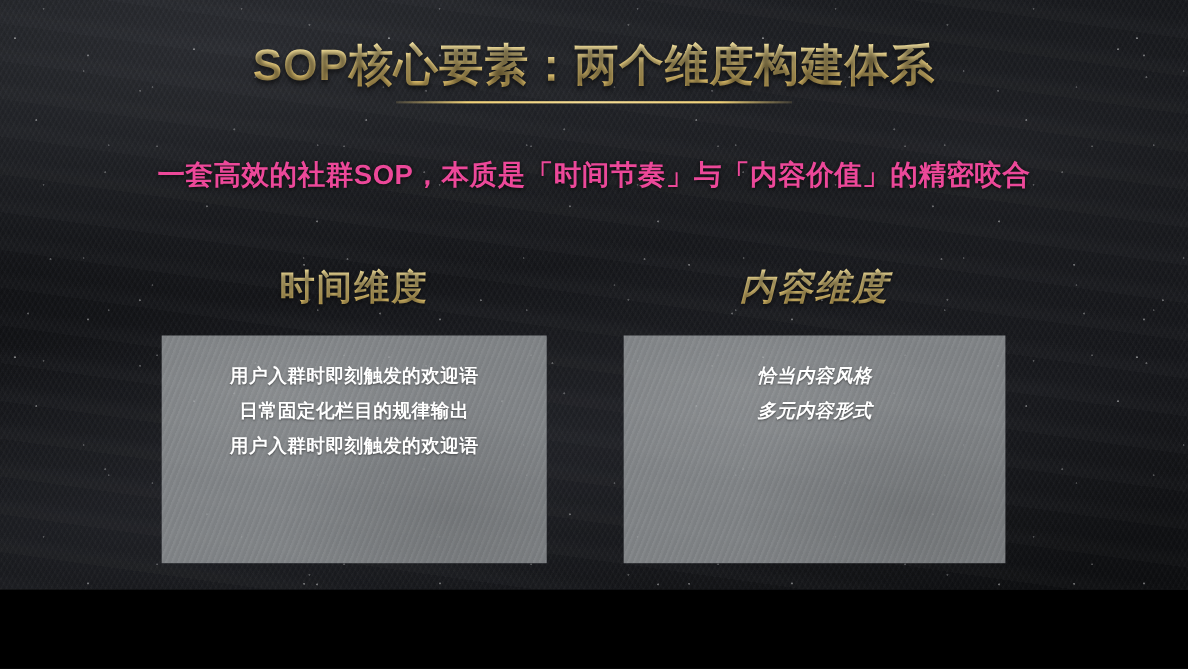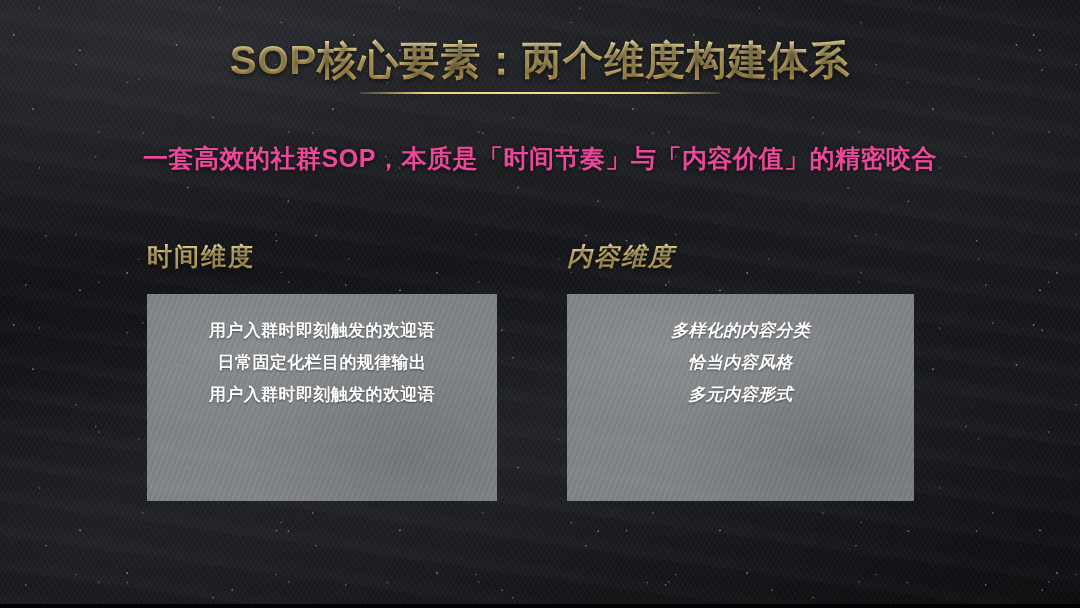--- a/index.html
+++ b/index.html
@@ -11,21 +11,21 @@
     width: 1080px;
     height: 608px;
     overflow: hidden;
     font-family: "Liberation Sans", "DejaVu Sans", sans-serif;
   }
 
   
   .slide {
     position: relative;
     width: 1080px;
-    height: 604px;
+    height: 536px;
     overflow: hidden;
     background-color: #15161a;
   }
 
   
   .bg-base {
     position: absolute;
     inset: 0;
     background-color: #141518;
     background-image:
@@ -150,22 +150,22 @@
     height: 608px;
   }
   .column {
     position: absolute;
     top: 240px;
   }
   .column.left  { left: 147px; width: 350px; }
   .column.right { left: 567px; width: 347px; font-style: italic; }
 
   .col-heading {
-    text-align: left;
-    font-size: 25px;
+    text-align: center;
+    font-size: 32px;
     font-weight: bold;
     letter-spacing: 2px;
     color: #f3d788;
     background: linear-gradient(180deg, #fbeaa8 0%, #f1d47f 55%, #e0bc5e 100%);
     -webkit-background-clip: text;
     background-clip: text;
     -webkit-text-fill-color: transparent;
     text-shadow: 0 2px 4px rgba(0,0,0,0.55);
   }
 
@@ -228,21 +228,20 @@
           <div class="panel-item">日常固定化栏目的规律输出</div>
           <div class="panel-item">用户入群时即刻触发的欢迎语</div>
         </div>
       </div>
     </div>
 
     <div class="column right">
       <div class="col-heading">内容维度</div>
       <div class="panel">
         <div class="panel-inner">
-          <div class="panel-item">多样化的内容分类</div>
           <div class="panel-item">恰当内容风格</div>
           <div class="panel-item">多元内容形式</div>
         </div>
       </div>
     </div>
 
   </div>
 </div>
 
 </body></html>

